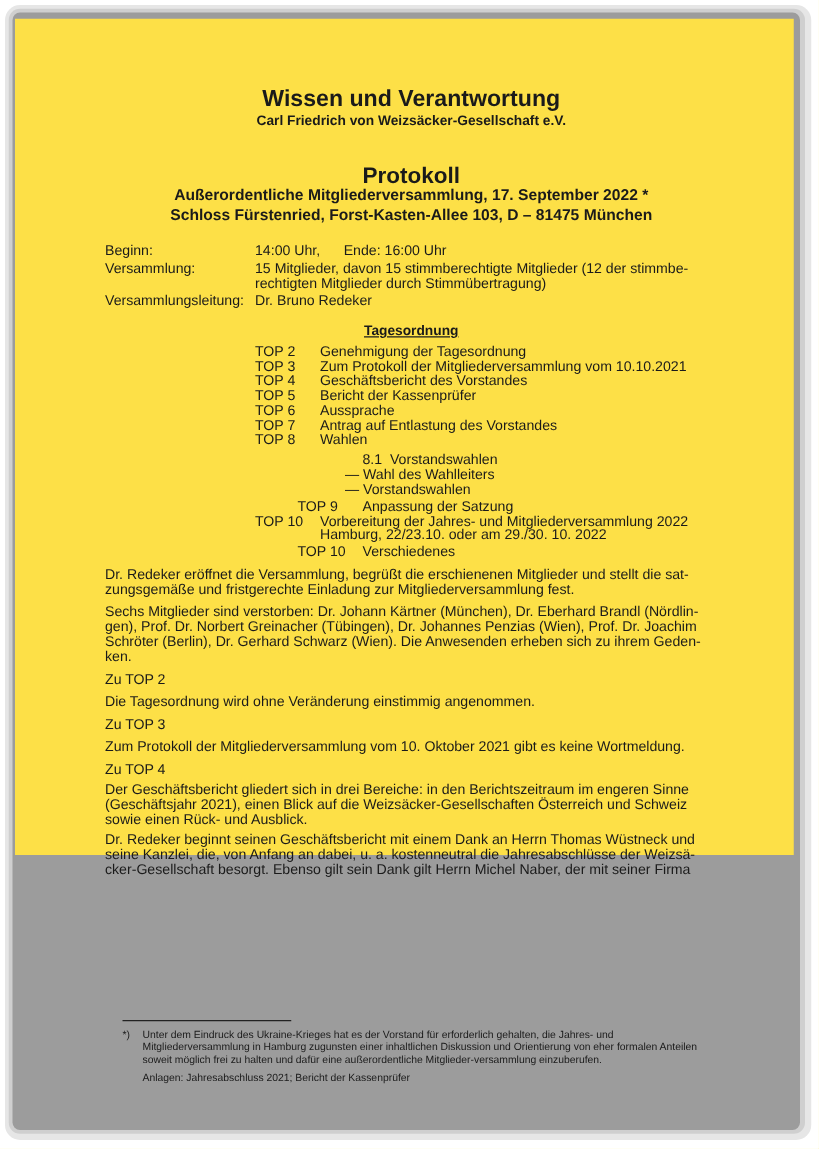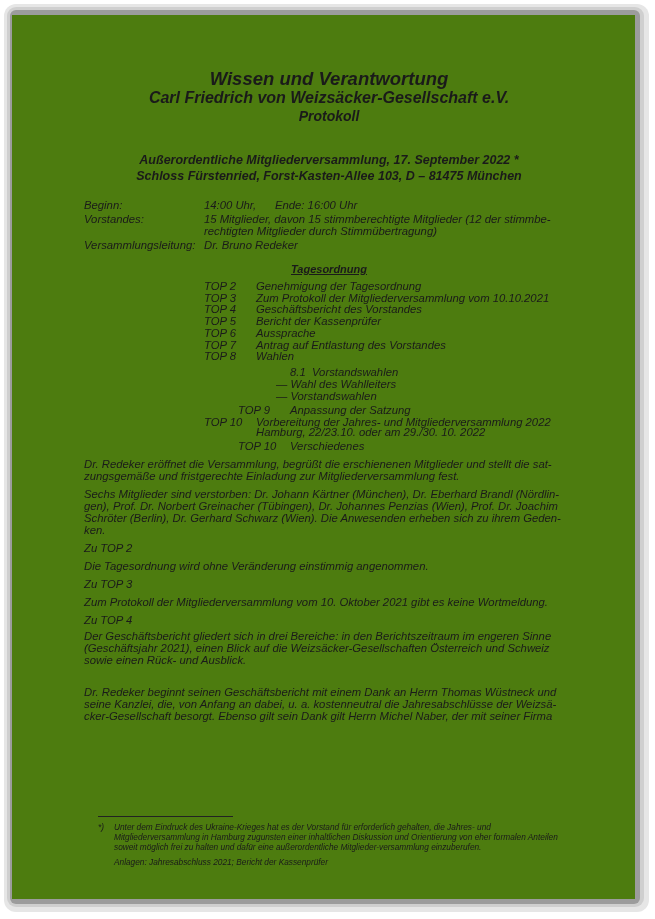--- a/index.html
+++ b/index.html
@@ -4,27 +4,27 @@
 <style>
   html, body { margin: 0; padding: 0; background: #ffffff; }
   body { width: 655px; height: 919px; position: relative; overflow: hidden;
          font-family: "Liberation Sans", sans-serif; color: #1a1a1a; }
   .frame { position: absolute; left: 4px; top: 4px; width: 645px; height: 908px;
            border-radius: 12px; background: #e6e6e6; }
   .frame2 { position: absolute; left: 7px; top: 7px; width: 637px; height: 900px;
            border-radius: 9px; background: #cfcfcf; }
   .frame3 { position: absolute; left: 10px; top: 10px; width: 630px; height: 894px;
            border-radius: 6px; background: #9c9c9c; }
-  .page { position: absolute; left: 12px; top: 15px; width: 623px; height: 884px;
-          background: #4d7c0f; font-style: italic; }
+  .page { position: absolute; left: 12px; top: 15px; width: 623px; height: 669px;
+          background: #fde047; }
   .content { position: absolute; left: 72px; top: 50px; width: 490px; font-size: 11.3px; line-height: 12px; }
   .title { text-align: center; font-weight: bold; font-size: 18.5px; line-height: 22px; margin-top: 3px; }
-  .subtitle { text-align: center; font-weight: bold; font-size: 16px; line-height: 15px; }
-  .prot { text-align: center; font-weight: bold; font-size: 14px; margin-top: 4px; line-height: 15px; }
-  .meeting { text-align: center; font-weight: bold; font-size: 12.5px; margin-top: 28px; line-height: 16px; }
+  .subtitle { text-align: center; font-weight: bold; font-size: 11px; line-height: 15px; }
+  .prot { text-align: center; font-weight: bold; font-size: 18px; margin-top: 28px; line-height: 15px; }
+  .meeting { text-align: center; font-weight: bold; font-size: 12.5px; margin-top: 0; line-height: 16px; }
   .info { margin-top: 15px; }
   .info-row { display: flex; margin-bottom: 2px; }
   .info-label { width: 120px; flex: none; }
   .info-value { flex: 1; }
   .agenda-title { text-align: center; font-weight: bold; text-decoration: underline; margin-top: 12px; margin-bottom: 6px; font-size: 11px; }
   .agenda { margin-left: 120px; }
   .ag-row { display: flex; line-height: 11.7px; }
   .ag-num { width: 52px; flex: none; }
   .ag-sub { margin-left: 52px; }
   .ag-sub2 { margin-left: 72px; }
@@ -53,21 +53,21 @@
       <div>Außerordentliche Mitgliederversammlung, 17. September 2022 *</div>
       <div>Schloss Fürstenried, Forst-Kasten-Allee 103, D – 81475 München</div>
     </div>
 
     <div class="info">
       <div class="info-row">
         <div class="info-label">Beginn:</div>
         <div class="info-value" style="white-space:pre">14:00 Uhr,      Ende: 16:00 Uhr</div>
       </div>
       <div class="info-row">
-        <div class="info-label">Vorstandes:</div>
+        <div class="info-label">Versammlung:</div>
         <div class="info-value">15 Mitglieder, davon 15 stimmberechtigte Mitglieder (12 der stimmbe-rechtigten Mitglieder durch Stimmübertragung)</div>
       </div>
       <div class="info-row">
         <div class="info-label">Versammlungsleitung:</div>
         <div class="info-value">Dr. Bruno Redeker</div>
       </div>
     </div>
 
     <div class="agenda-title">Tagesordnung</div>
     <div class="agenda">
@@ -117,21 +117,21 @@
     </div>
 
     <p>Dr. Redeker eröffnet die Versammlung, begrüßt die erschienenen Mitglieder und stellt die sat-zungsgemäße und fristgerechte Einladung zur Mitgliederversammlung fest.</p>
     <p>Sechs Mitglieder sind verstorben: Dr. Johann Kärtner (München), Dr. Eberhard Brandl (Nördlin-gen), Prof. Dr. Norbert Greinacher (Tübingen), Dr. Johannes Penzias (Wien), Prof. Dr. Joachim Schröter (Berlin), Dr. Gerhard Schwarz (Wien). Die Anwesenden erheben sich zu ihrem Geden-ken.</p>
     <div class="sec-h">Zu TOP 2</div>
     <p>Die Tagesordnung wird ohne Veränderung einstimmig angenommen.</p>
     <div class="sec-h">Zu TOP 3</div>
     <p>Zum Protokoll der Mitgliederversammlung vom 10. Oktober 2021 gibt es keine Wortmeldung.</p>
     <div class="sec-h">Zu TOP 4</div>
     <p style="margin-top:4px">Der Geschäftsbericht gliedert sich in drei Bereiche: in den Berichtszeitraum im engeren Sinne (Geschäftsjahr 2021), einen Blick auf die Weizsäcker-Gesellschaften Österreich und Schweiz sowie einen Rück- und Ausblick.</p>
-    <p style="margin-top:20px">Dr. Redeker beginnt seinen Geschäftsbericht mit einem Dank an Herrn Thomas Wüstneck und seine Kanzlei, die, von Anfang an dabei, u. a. kostenneutral die Jahresabschlüsse der Weizsä-cker-Gesellschaft besorgt. Ebenso gilt sein Dank gilt Herrn Michel Naber, der mit seiner Firma</p>
+    <p style="margin-top:4px">Dr. Redeker beginnt seinen Geschäftsbericht mit einem Dank an Herrn Thomas Wüstneck und seine Kanzlei, die, von Anfang an dabei, u. a. kostenneutral die Jahresabschlüsse der Weizsä-cker-Gesellschaft besorgt. Ebenso gilt sein Dank gilt Herrn Michel Naber, der mit seiner Firma</p>
   </div>
 
   <div class="footnote-rule"></div>
   <div class="footnote">
     <div class="fn-row">
       <span class="fn-mark">*)</span>
       <span>Unter dem Eindruck des Ukraine-Krieges hat es der Vorstand für erforderlich gehalten, die Jahres- und Mitgliederversammlung in Hamburg zugunsten einer inhaltlichen Diskussion und Orientierung von eher formalen Anteilen soweit möglich frei zu halten und dafür eine außerordentliche Mitglieder-versammlung einzuberufen.</span>
     </div>
     <div class="fn-anl">Anlagen: Jahresabschluss 2021; Bericht der Kassenprüfer</div>
   </div>

